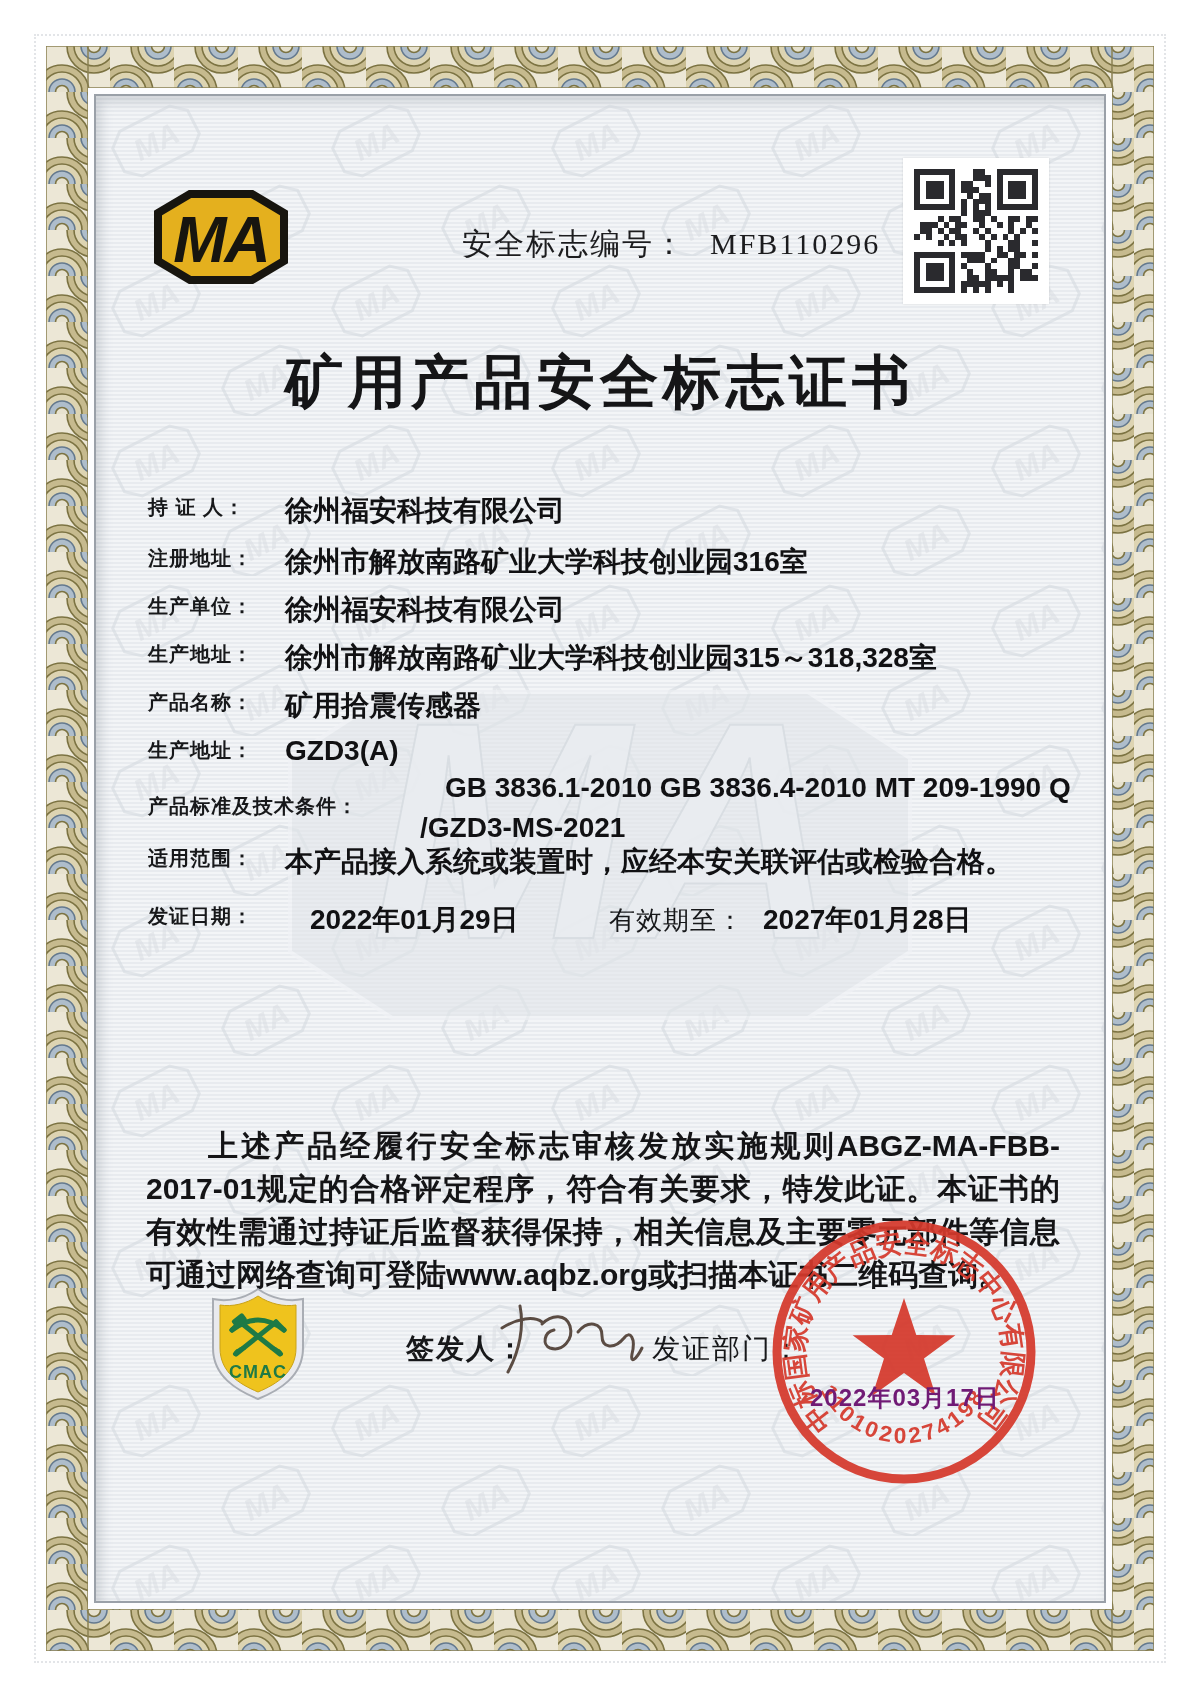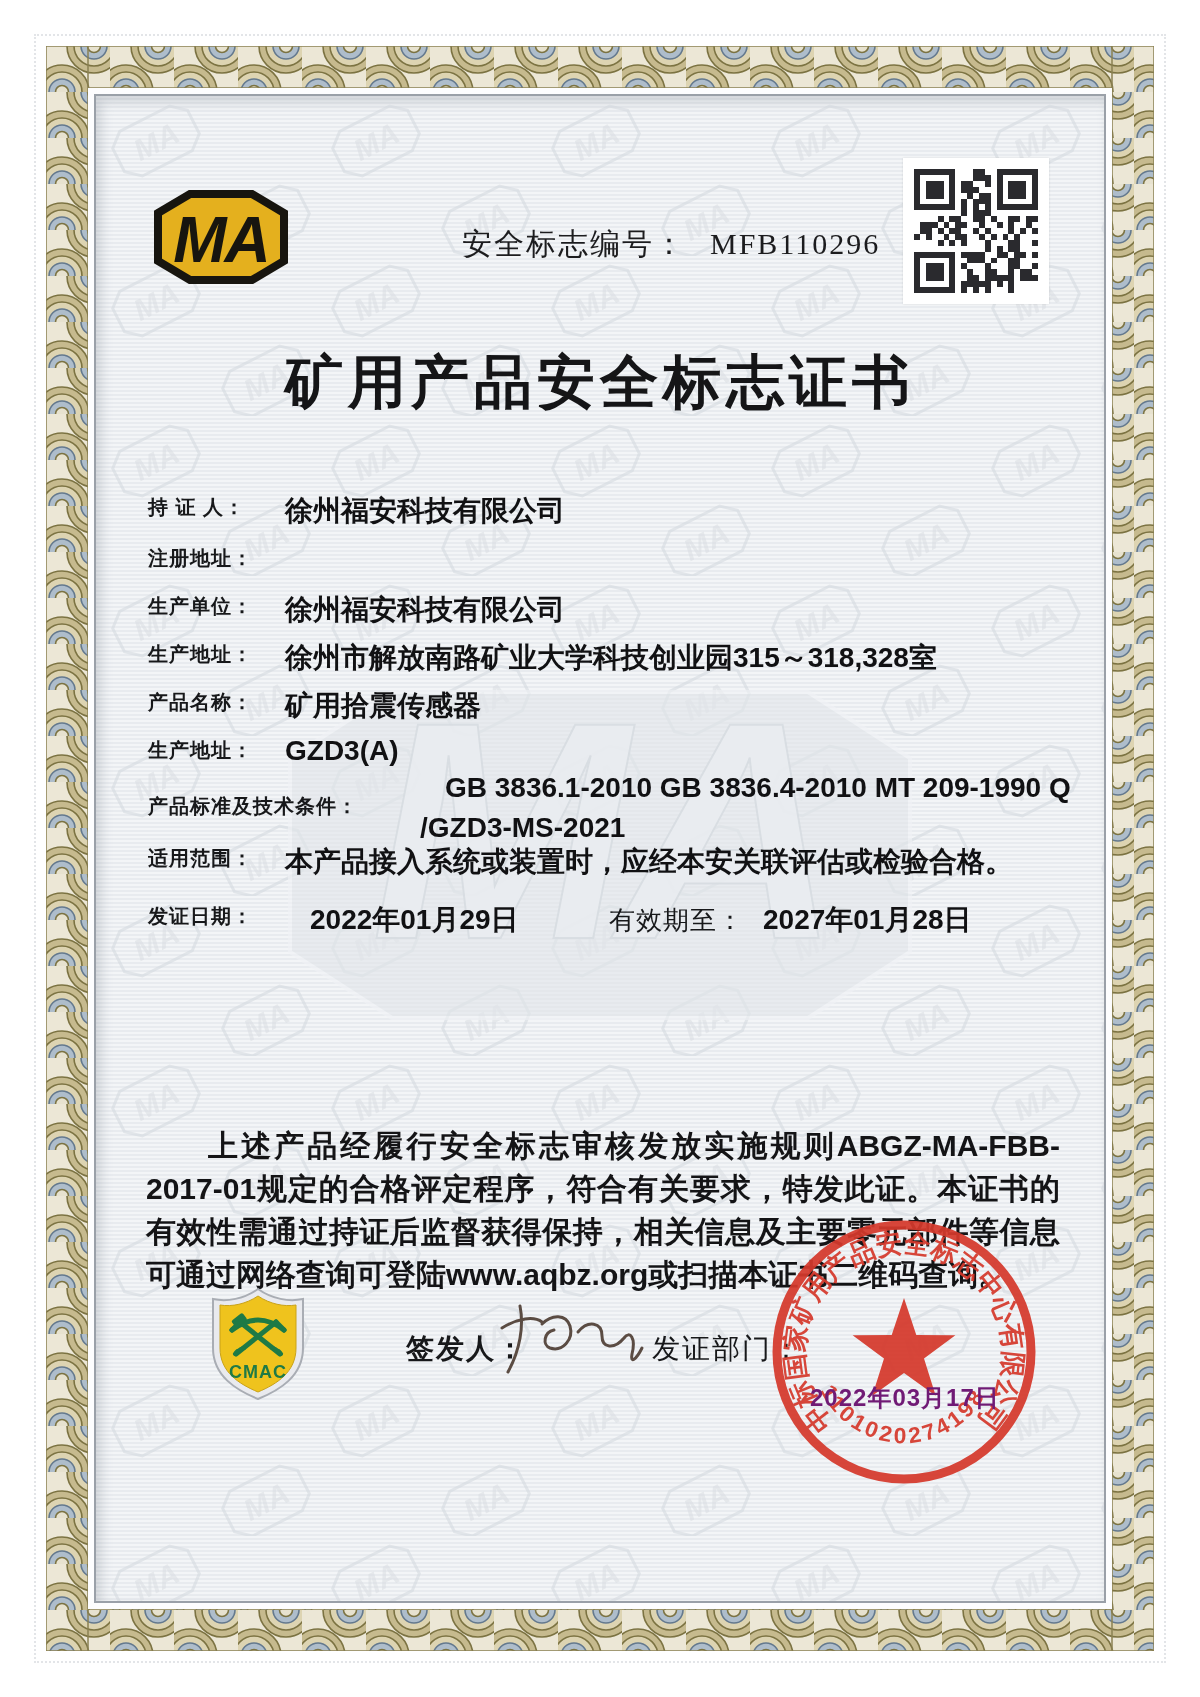--- a/index.html
+++ b/index.html
@@ -355,20 +355,21 @@
   </div>
 
   <div class="title">矿用产品安全标志证书</div>
 
   <div class="row" style="top:494px">
     <span class="lbl">持 证 人：</span>
     <span class="val">徐州福安科技有限公司</span>
   </div>
   <div class="row" style="top:545px">
     <span class="lbl">注册地址：</span>
+    <span class="val">徐州市解放南路矿业大学科技创业园316室</span>
   </div>
   <div class="row" style="top:593px">
     <span class="lbl">生产单位：</span>
     <span class="val">徐州福安科技有限公司</span>
   </div>
   <div class="row" style="top:641px">
     <span class="lbl">生产地址：</span>
     <span class="val">徐州市解放南路矿业大学科技创业园315～318,328室</span>
   </div>
   <div class="row" style="top:689px">

